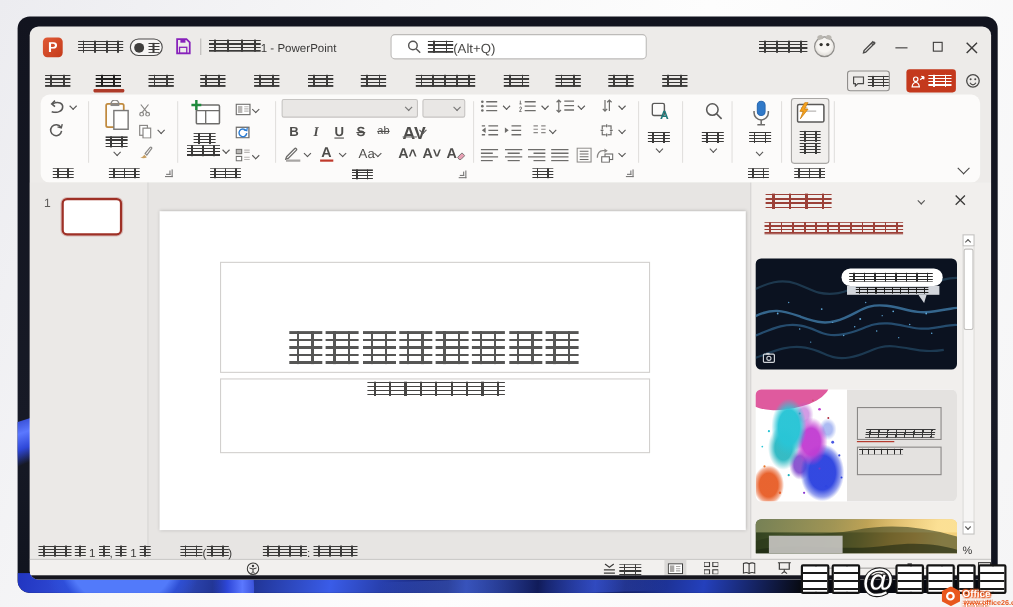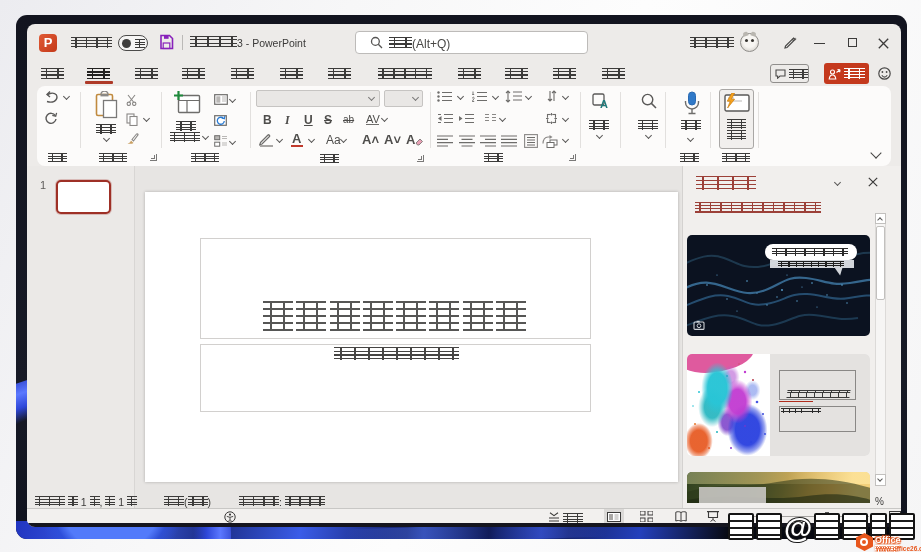--- a/index.html
+++ b/index.html
@@ -40,21 +40,21 @@
 <i class="k abs" style="left:44px;top:13px;width:41px;height:10.5px;--s:10.5px;--vg:4.2px;--ve:5.8px;--t:1.1px;--p:2.9px"></i>
 <div class="abs" style="left:91px;top:11px;width:30px;height:16px;border:1.4px solid #4c4b4a;border-radius:8px;background:#f6f5f4"></div>
 <div class="abs" style="left:94.5px;top:14.5px;width:9px;height:9px;border-radius:50%;background:#3f3e3d"></div>
 <i class="k abs" style="left:108px;top:14.5px;width:9.5px;height:9.5px;--s:9.5px;--vg:3.8px;--ve:5.2px;--t:1px;--p:2.7px"></i>
 <svg class="abs" style="left:132px;top:10px" width="15" height="16" viewBox="0 0 15 16">
       <path d="M2 1.5h8.5l3 3V14.5H2z" fill="none" stroke="#8822bb" stroke-width="1.6"></path>
       <rect x="4.2" y="9" width="6.6" height="5.5" fill="none" stroke="#8822bb" stroke-width="1.2"></rect>
       <rect x="5" y="1.8" width="4.6" height="3" fill="#8822bb"></rect>
     </svg>
 <div class="abs" style="left:155px;top:11px;width:1px;height:15px;background:#bbb9b7"></div>
-<span class="abs" style="left:163px;top:12px;font-size:12px;color:#3b3a39"><i class="k" style="width:47px;height:11px;--s:12px;--vg:4.8px;--ve:6.6px;--t:1.2px;--p:3.3px"></i><span style="font-size:10.5px">3 - PowerPoint</span></span>
+<span class="abs" style="left:163px;top:12px;font-size:12px;color:#3b3a39"><i class="k" style="width:47px;height:11px;--s:12px;--vg:4.8px;--ve:6.6px;--t:1.2px;--p:3.3px"></i><span style="font-size:10.5px">1 - PowerPoint</span></span>
 <div class="abs" style="left:328px;top:7px;width:233px;height:23px;background:#fff;border:1px solid #bdbbb9;border-radius:4px"></div>
 <svg class="abs" style="left:343px;top:12px" width="13" height="13" viewBox="0 0 13 13">
       <circle cx="5.4" cy="5.4" r="3.9" fill="none" stroke="#555453" stroke-width="1.3"></circle>
       <path d="M8.3 8.3L12 12" stroke="#555453" stroke-width="1.3"></path>
     </svg>
 <span class="abs" style="left:362px;top:13px;font-size:12px;color:#494846"><i class="k" style="width:23px;height:11px;--s:11.5px;--vg:4.6px;--ve:6.3px;--t:1.2px;--p:3.2px"></i>(Alt+Q)</span>
 <i class="k abs" style="left:663px;top:13px;width:44px;height:11px;--s:11px;--vg:4.4px;--ve:6px;--t:1.1px;--p:3px"></i>
 <div class="abs" style="left:713px;top:9px;width:19px;height:19px;border-radius:50%;background:radial-gradient(circle at 50% 42%,#f7f5f2 0 6px,#dcd9d4 10px);border:1px solid #8f8d8a"></div>
 <div class="abs" style="left:718px;top:15px;width:3px;height:3px;border-radius:50%;background:#35332f"></div>
 <div class="abs" style="left:724px;top:15px;width:3px;height:3px;border-radius:50%;background:#35332f"></div>
@@ -174,21 +174,21 @@
 <i class="k k9 abs" style="left:164px;top:129px;width:28px"></i>
 <div class="abs" style="left:229px;top:66px;width:124px;height:17px;background:#e9e7e5;border:1px solid #c6c4c2;border-radius:2px"></div>
 <i class="chv abs" style="left:342px;top:71px;border-color:#7a7978"></i>
 <div class="abs" style="left:357px;top:66px;width:39px;height:17px;background:#e9e7e5;border:1px solid #c6c4c2;border-radius:2px"></div>
 <i class="chv abs" style="left:386px;top:71px;border-color:#7a7978"></i>
 <b class="abs ric" style="left:236px;top:89px">B</b>
 <i class="abs ric" style="left:258px;top:89px;font-family:'Liberation Serif',serif">I</i>
 <span class="abs ric" style="left:277px;top:89px;text-decoration:underline">U</span>
 <span class="abs ric" style="left:297px;top:89px;text-decoration:line-through">S</span>
 <span class="abs ric" style="left:316px;top:90px;font-size:10px;font-weight:normal;text-decoration:line-through">ab</span>
-<span class="abs ric" style="left:339px;top:89px;font-size:11px;font-weight:normal">AV</span>
+<span class="abs ric" style="left:339px;top:89px;font-size:16px;font-weight:bold">AV</span>
 <div class="ln" style="left:339px;top:100px;width:13px;height:1px"></div>
 <i class="chv abs" style="left:355px;top:92px"></i>
 <svg class="abs" style="left:232px;top:109px" width="16" height="14" viewBox="0 0 16 14">
       <path d="M1.5 9.5L9 2c.8-.8 2.3.7 1.5 1.5L3 11l-2.3.8z" fill="none" stroke="#6e6d6b" stroke-width="1.2"></path>
       <rect x="1" y="12" width="13" height="2.4" fill="#a8a6a4"></rect>
     </svg>
 <i class="chv abs" style="left:250px;top:113px"></i>
 <span class="abs ric" style="left:265px;top:107px;font-size:13px">A</span>
 <div class="ln" style="left:264px;top:120.5px;width:12px;height:2.6px;background:#c0392b"></div>
 <i class="chv abs" style="left:282px;top:113px"></i>

